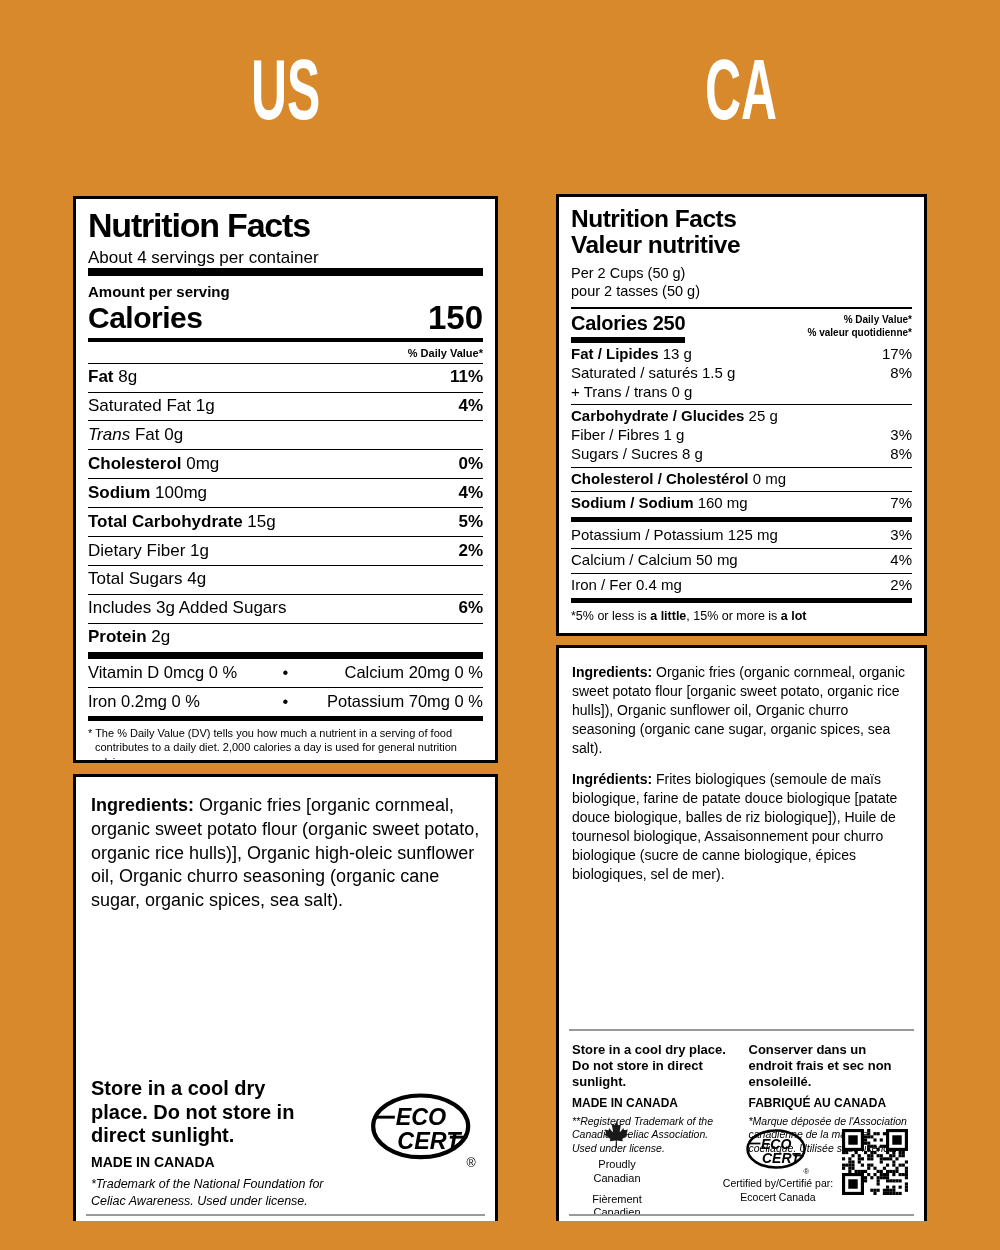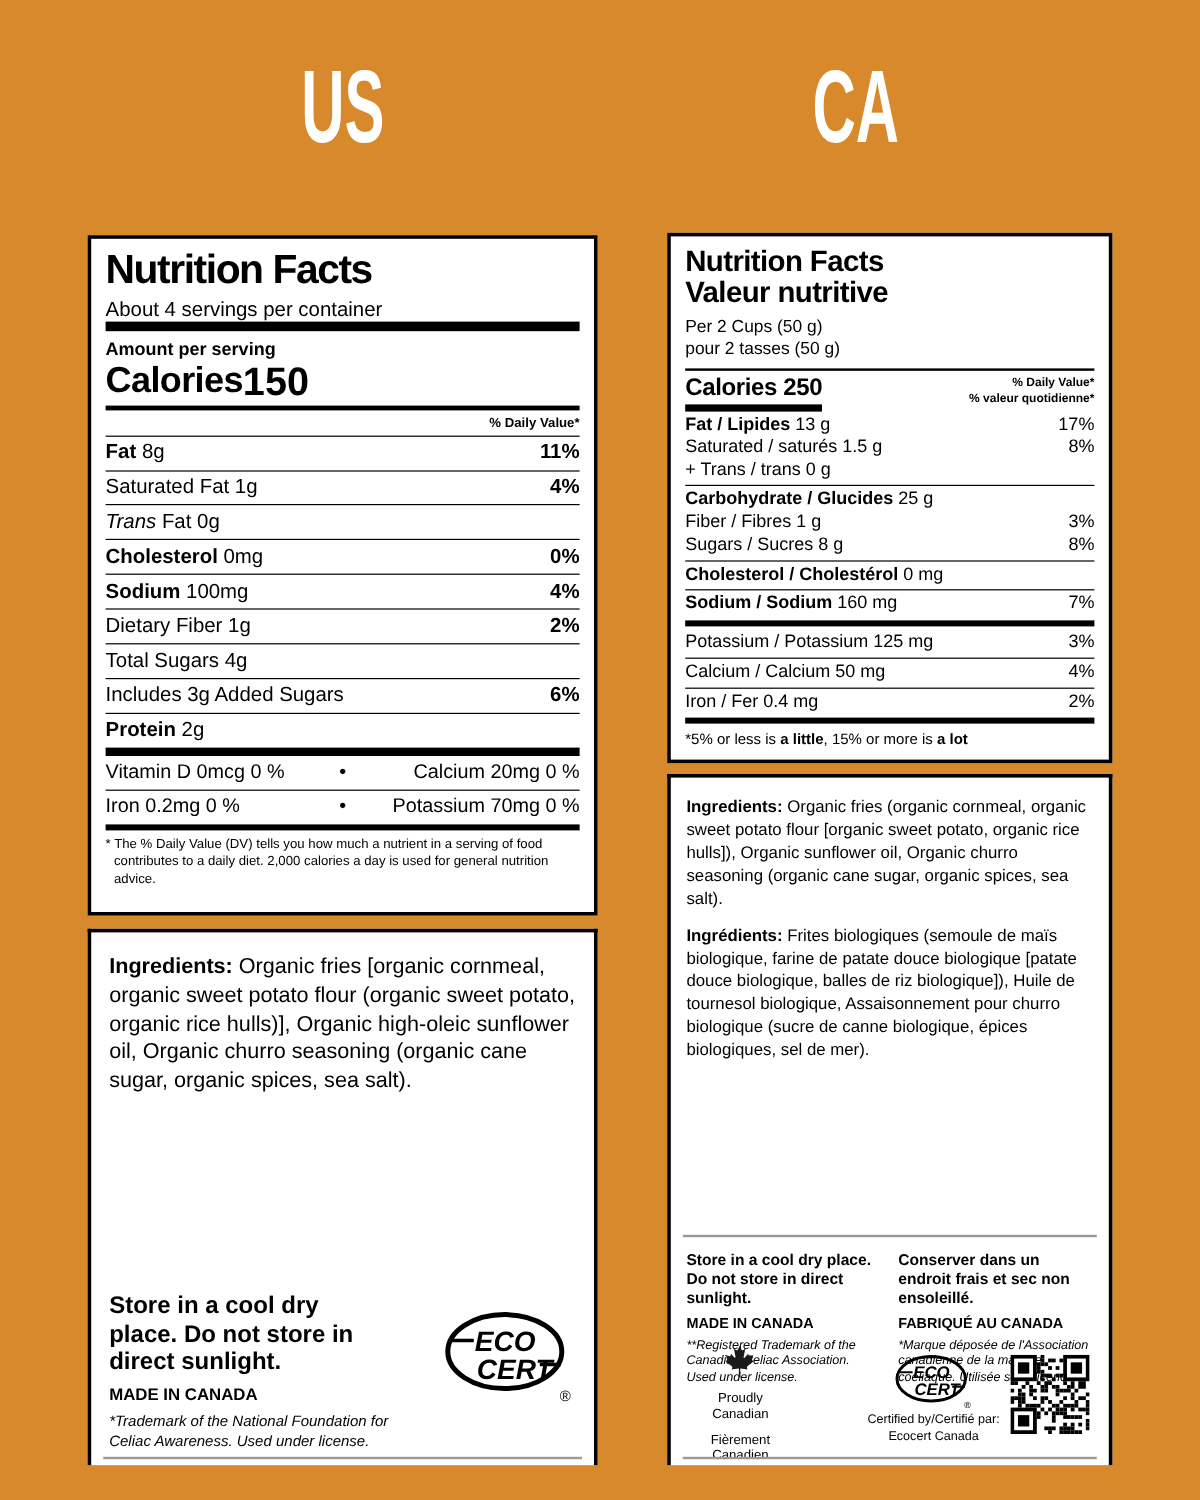--- a/index.html
+++ b/index.html
@@ -12,21 +12,21 @@
   .panel{position:absolute;background:#fff;border:3px solid #000;box-sizing:border-box;overflow:hidden;margin-top:24px;}
   .b{font-weight:700;} .i{font-style:italic;}
 
   
   #us-nf{left:73px;top:172px;width:425px;height:567px;padding:9px 12px;}
   .nf-title-us{font-size:34px;font-weight:800;letter-spacing:-1.2px;line-height:1.02;}
   .us-serv{font-size:17px;margin-top:5px;}
   .us-ss{display:flex;justify-content:space-between;font-weight:700;font-size:17px;margin-top:3px;padding-bottom:5px;}
   .bar-8{height:8px;background:#000;margin:0 0 7px;}
   .us-aps{font-weight:700;font-size:15px;}
-  .us-cal{display:flex;align-items:flex-end;font-weight:800;margin-top:1px;}
+  .us-cal{display:flex;justify-content:space-between;align-items:flex-end;font-weight:800;margin-top:1px;}
   .us-cal .lab{font-size:30px;letter-spacing:-0.5px;line-height:1.05;}
   .us-cal .val{font-size:33px;line-height:1;}
   .bar-4{height:4px;background:#000;margin-top:4px;}
   .us-dvh{font-size:11px;font-weight:700;text-align:right;padding:5px 0 4px;}
   .nrow{display:flex;justify-content:space-between;border-top:1px solid #000;padding:3.5px 0 4px;font-size:17px;line-height:1.2;}
   .ndv{font-weight:700;}
   .bar-7{height:7px;background:#000;}
   .vrow{display:flex;align-items:center;padding:4px 0 5px;font-size:16.5px;}
   .vrow + .vrow{border-top:1px solid #000;}
   .vl{flex:1;} .vb{width:26px;text-align:center;} .vr{flex:1;text-align:right;}
@@ -73,21 +73,21 @@
   .eco-ca-col svg{width:66px;height:47px;display:block;margin:0 auto;}
   .cert-by{font-size:10.5px;line-height:1.3;margin-top:2px;}
   .qr{position:absolute;right:16px;top:481px;width:66px;height:66px;}
 </style>
 </head>
 <body>
 
 <div class="canvas">
 
   <div class="col-title" style="left:73px;width:425px;"><span>US</span></div>
-  <div class="col-title" style="left:528px;width:371px;text-decoration:underline;"><span>CA</span></div>
+  <div class="col-title" style="left:556px;width:371px;text-decoration:underline;"><span>CA</span></div>
 
   <div class="panel" id="us-nf">
     <div class="nf-title-us">Nutrition Facts</div>
     <div class="us-serv">About 4 servings per container</div>
     <div class="bar-8"></div>
     <div class="us-aps">Amount per serving</div>
     <div class="us-cal">
       <span class="lab">Calories</span>
       <span class="val">150</span>
     </div>
@@ -106,20 +106,24 @@
           <span><span class="i">Trans</span><span> Fat 0g</span></span>
           <span class="ndv"></span>
         </div>
         <div class="nrow">
           <span><span class="b">Cholesterol </span><span>0mg</span></span>
           <span class="ndv">0%</span>
         </div>
         <div class="nrow">
           <span><span class="b">Sodium </span><span>100mg</span></span>
           <span class="ndv">4%</span>
+        </div>
+        <div class="nrow">
+          <span><span class="b">Total Carbohydrate </span><span>15g</span></span>
+          <span class="ndv">5%</span>
         </div>
         <div class="nrow">
           <span><span>Dietary Fiber 1g</span></span>
           <span class="ndv">2%</span>
         </div>
         <div class="nrow">
           <span><span>Total Sugars 4g</span></span>
           <span class="ndv"></span>
         </div>
         <div class="nrow">

